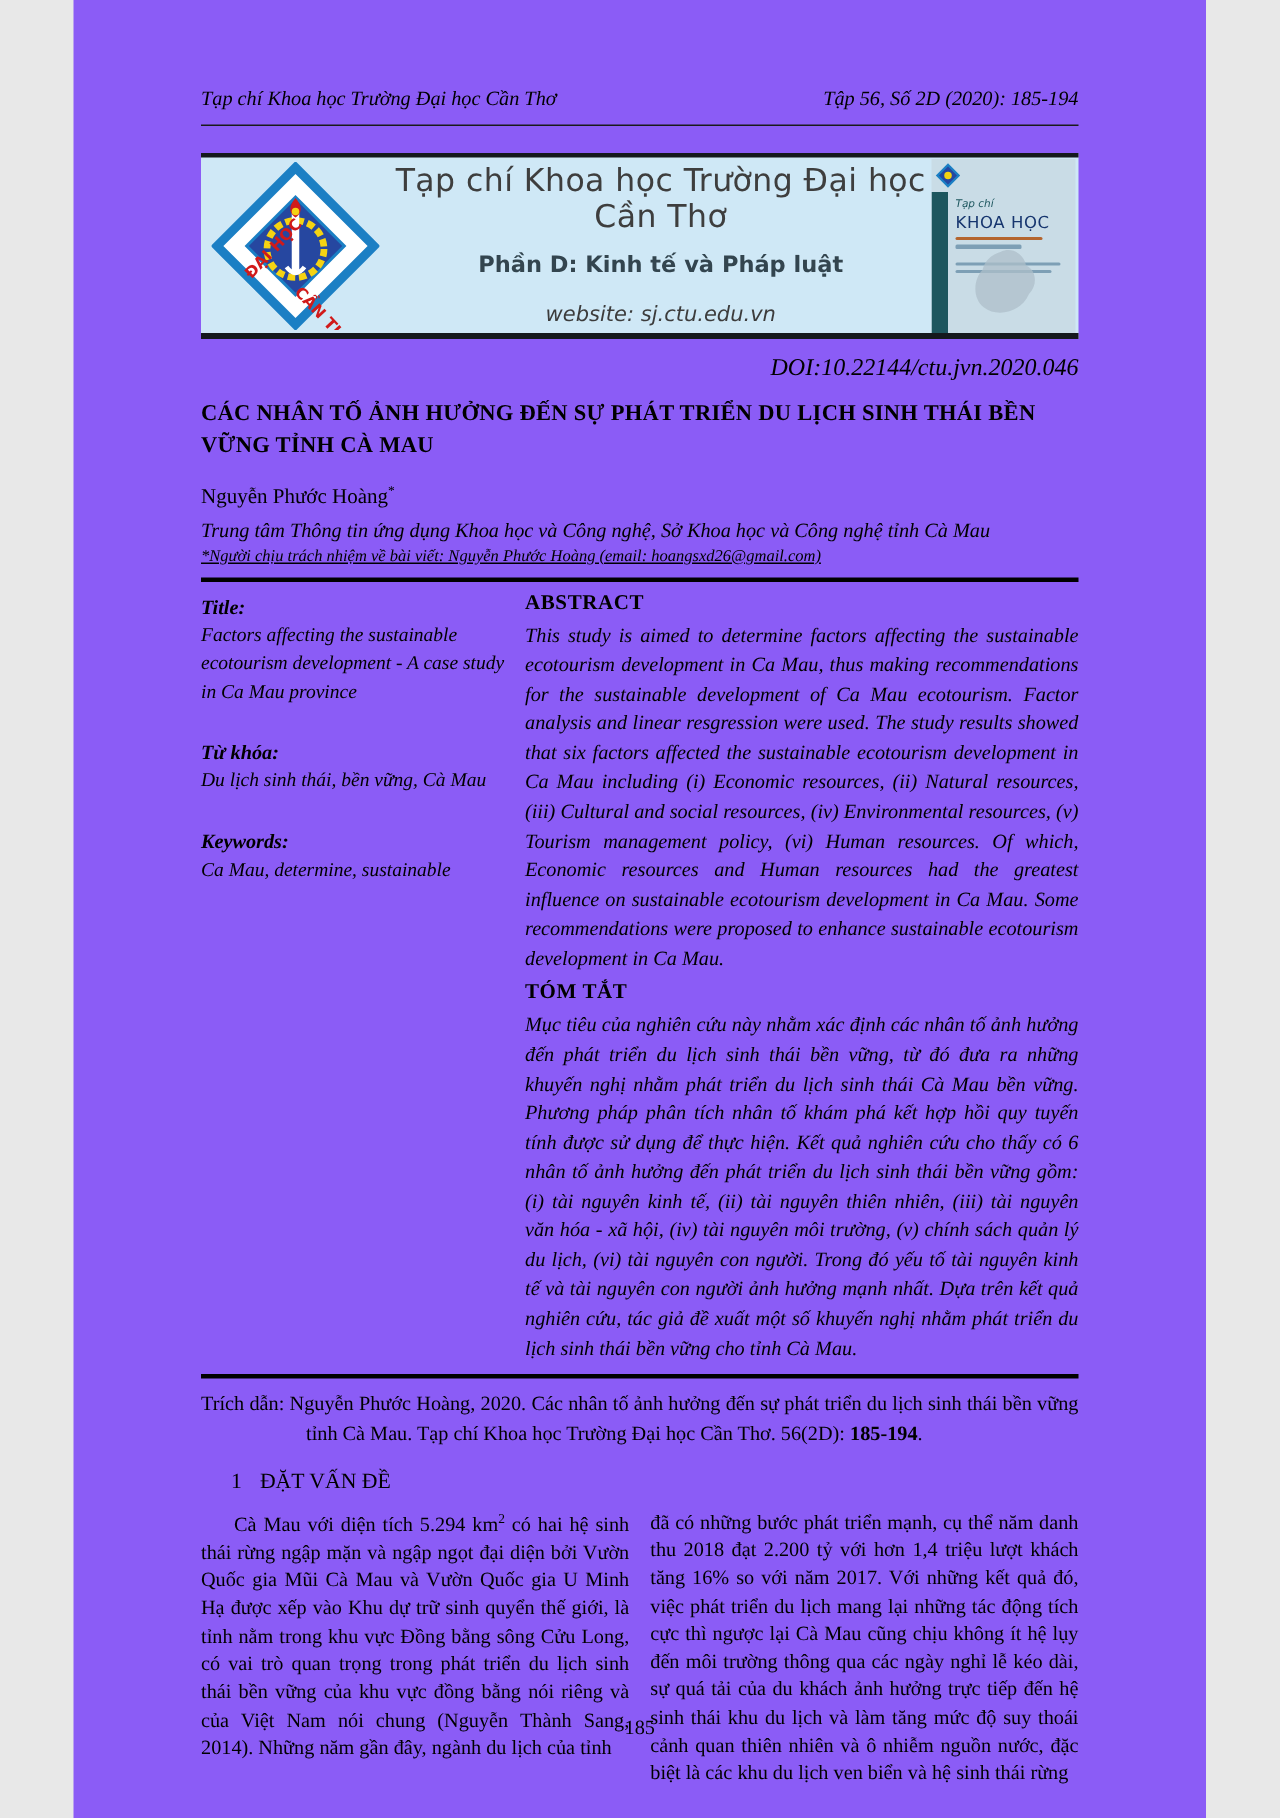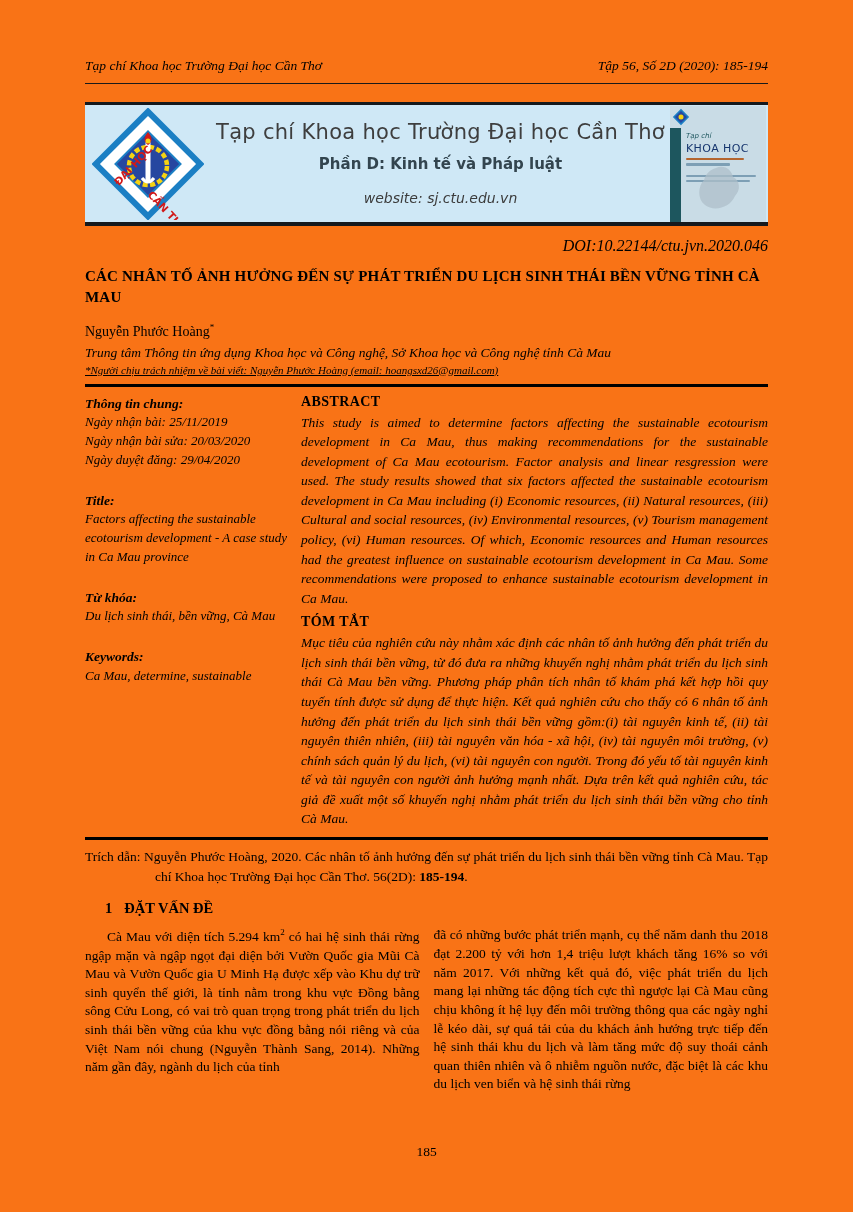--- a/index.html
+++ b/index.html
@@ -1,19 +1,19 @@
 <!DOCTYPE html>
 <html lang="vi"><head>
 <meta charset="utf-8">
 <style>
   * { margin:0; padding:0; box-sizing:border-box; }
   html,body { background:#e8e8e8; }
   .page {
-    position:relative; width:853px; height:1212px; margin:0 auto;
-    background:#f97316; overflow:hidden;
+    position:relative; width:755px; height:1212px; margin:0 auto;
+    background:#8b5cf6; overflow:hidden;
     font-family:"Liberation Serif","DejaVu Serif",serif; color:#000;
     padding:58px 85px 0 85px;
   }
   
   .running-head {
     display:flex; justify-content:space-between;
     font-style:italic; font-size:13.5px; padding-bottom:9px;
     border-bottom:1.5px solid #1a1a1a;
   }
   
@@ -61,21 +61,21 @@
   .abs-heading { font-weight:bold; font-size:14px; letter-spacing:.4px; }
   .abs-text { font-style:italic; font-size:13.5px; text-align:justify; line-height:1.45; margin-top:3px; }
   .abs-heading.vi { margin-top:6px; }
   
   .citation {
     font-size:13.5px; line-height:1.5; margin-top:7px;
     padding-left:70px; text-indent:-70px; text-align:justify;
   }
   .citation .pages { font-weight:bold; }
   
-  .section-heading { margin-top:13px; font-weight:bold; font-size:14.5px; padding-left:20px; }
+  .section-heading { margin-top:13px; font-weight:normal; font-size:14.5px; padding-left:20px; }
   .section-heading .num { margin-right:12px; }
   .body-cols { display:flex; gap:14px; margin-top:9px; }
   .body-col { flex:1; font-size:13.5px; line-height:1.38; text-align:justify; }
   .body-col p { text-indent:22px; }
   .body-col sup { font-size:9px; }
   .page-number { position:absolute; left:0; right:0; bottom:52px; text-align:center; font-size:13.5px; }
 </style>
 </head>
 <body>
 
@@ -134,26 +134,20 @@
   <div class="author"><span>Nguyễn Phước Hoàng</span><sup>*</sup></div>
 
   <div class="affiliation">Trung tâm Thông tin ứng dụng Khoa học và Công nghệ, Sở Khoa học và Công nghệ tỉnh Cà Mau</div>
   <div class="correspondence">*Người chịu trách nhiệm về bài viết: Nguyễn Phước Hoàng (email: hoangsxd26@gmail.com)</div>
 
   <hr class="rule-thick">
 
   <div class="meta-grid">
     <div class="info-col">
       <div class="info-group">
-        <div class="info-label">Thông tin chung:</div>
-        <div>Ngày nhận bài: 25/11/2019</div>
-        <div>Ngày nhận bài sửa: 20/03/2020</div>
-        <div>Ngày duyệt đăng: 29/04/2020</div>
-      </div>
-      <div class="info-group">
         <div class="info-label">Title:</div>
         <div>Factors affecting the sustainable ecotourism development - A case study in Ca Mau province</div>
       </div>
       <div class="info-group">
         <div class="info-label">Từ khóa:</div>
         <div>Du lịch sinh thái, bền vững, Cà Mau</div>
       </div>
       <div class="info-group">
         <div class="info-label">Keywords:</div>
         <div>Ca Mau, determine, sustainable</div>

